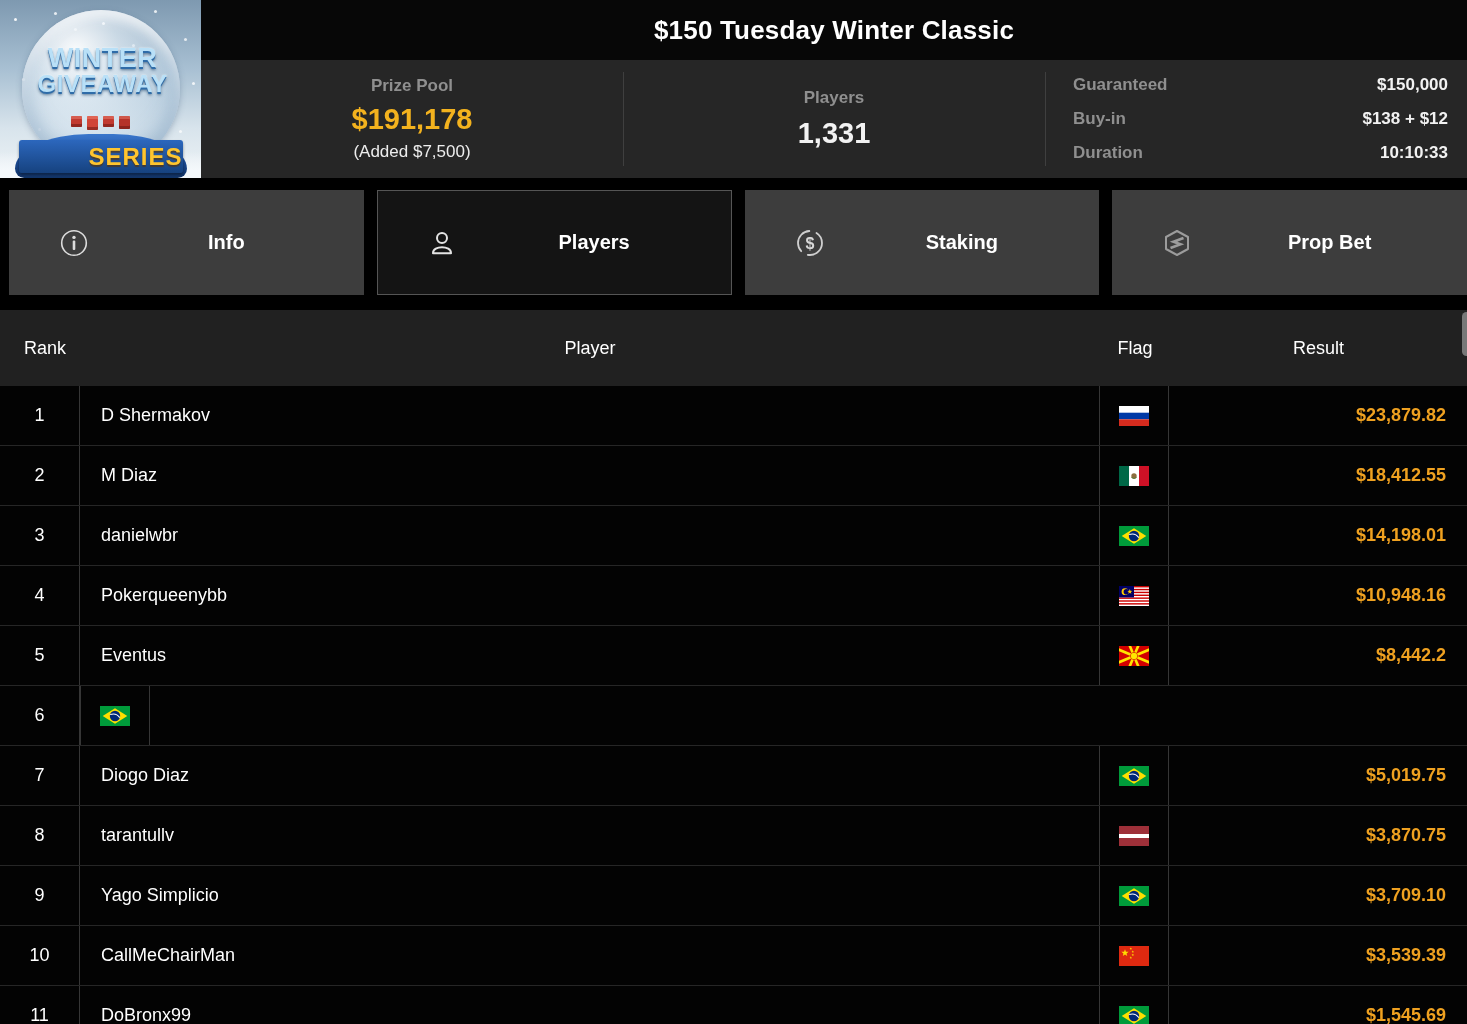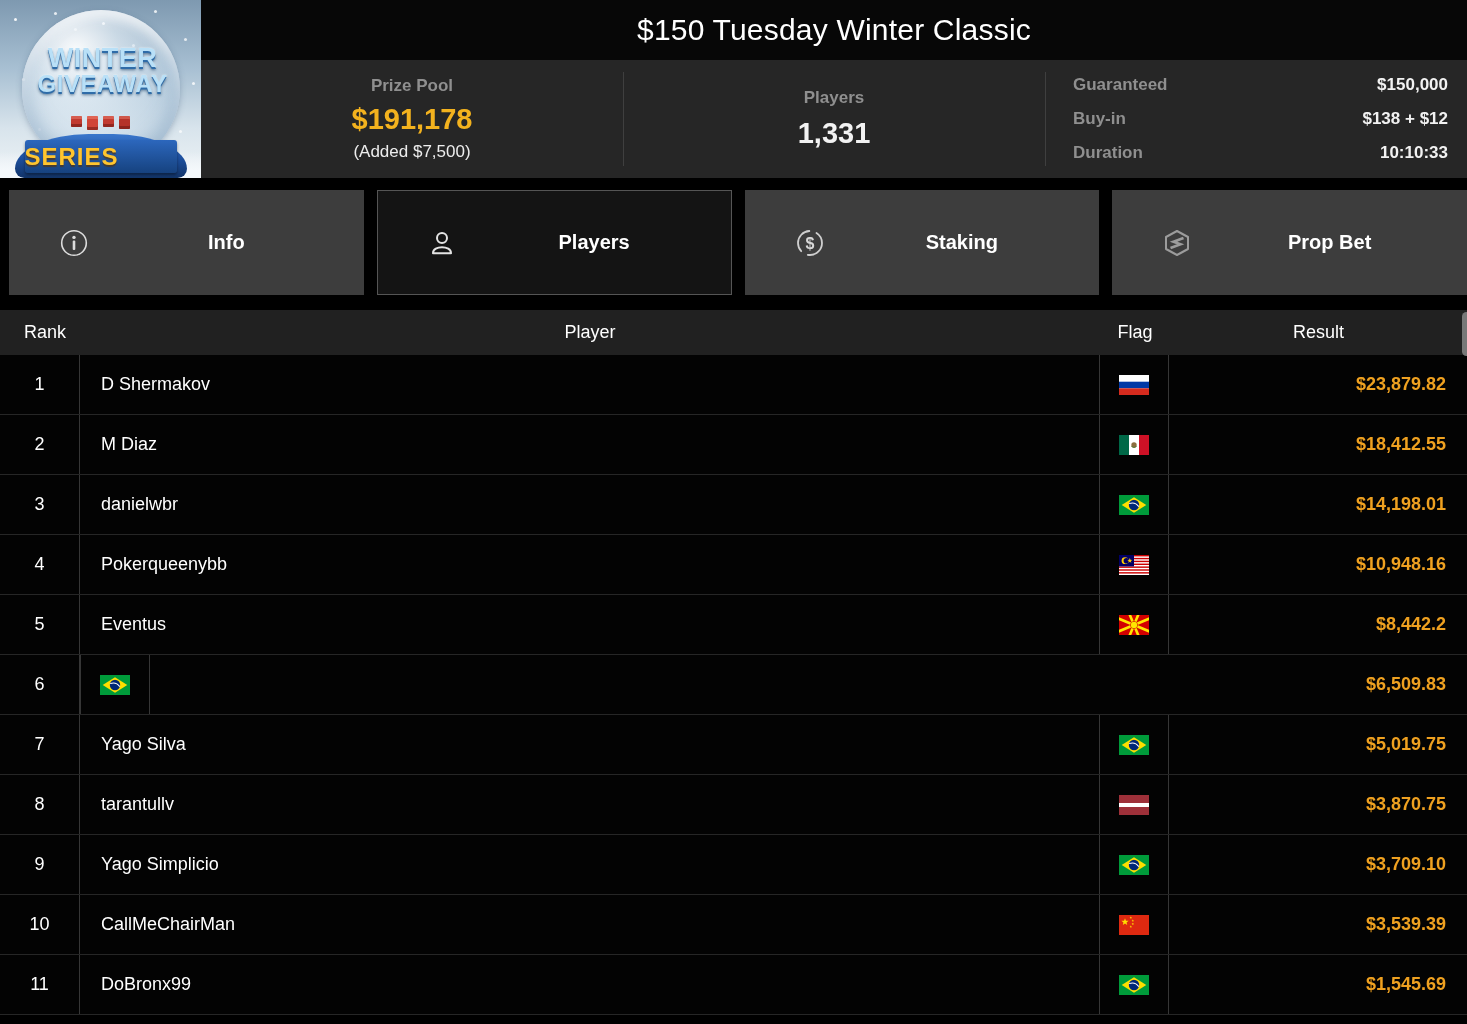--- a/index.html
+++ b/index.html
@@ -37,29 +37,29 @@
           box-shadow: inset 0 -3px 0 rgba(100,20,15,.5), inset 0 3px 0 rgba(255,160,140,.35); }
   .gift:nth-child(2){ height:14px; background:#d04437; }
   .gift:nth-child(4){ height:13px; background:#b53229; }
   .logo-snowfloor { position:absolute; left:0; right:0; bottom:0; height:26px;
           background:linear-gradient(180deg, rgba(255,255,255,0), #f4f8fb 70%); z-index:1; }
   .globe-base { position:absolute; left:50%; bottom:0; transform:translateX(-50%);
           width:172px; height:44px; z-index:2;
           background:linear-gradient(180deg,#3a77cc 0%,#1d4f9e 55%,#123468 100%);
           border-radius:46% 46% 10px 10px / 85% 85% 10px 10px; }
   .series-ribbon { position:absolute; left:50%; bottom:5px; transform:translateX(-50%);
-          width:152px; height:33px; z-index:3; display:flex; align-items:center; justify-content:flex-start;
+          width:164px; height:33px; z-index:3; display:flex; align-items:center; justify-content:flex-end;
           background:linear-gradient(180deg,#2c67bd,#16427f); border-radius:3px;
           box-shadow:0 2px 3px rgba(0,0,0,.4); }
   .series-text { color:#ffc52f; font-weight:bold; font-size:24px; letter-spacing:1px;
           text-shadow:0 2px 1px rgba(90,50,0,.65); }
 
   .head-right { flex:1; display:flex; flex-direction:column; }
   .titlebar { height:60px; background:#070707; display:flex; align-items:center; justify-content:center; }
-  .page-title { color:#fff; font-size:30px; font-weight:normal; letter-spacing:.2px;text-align:right; }
+  .page-title { color:#fff; font-size:26px; font-weight:bold; letter-spacing:.2px;text-align:right; }
 
   .stats { flex:1; background:#262626; display:flex; }
   .stat-section { flex:1; position:relative; display:flex; flex-direction:column;
           align-items:center; justify-content:center; }
   .stat-section + .stat-section::before { content:""; position:absolute; left:0; top:12px; bottom:12px;
           width:1px; background:#3f3f3f; }
   .stat-label { color:#8f8f8f; font-size:17px; font-weight:bold; }
   .stat-value-gold { color:var(--gold-bright); font-size:29px; font-weight:bold; margin:7px 0 6px; }
   .stat-added { color:#ededed; font-size:17px; }
   .stat-value-white { color:#f2f2f2; font-size:29px; font-weight:bold; margin-top:9px; }
@@ -71,21 +71,21 @@
   
   .tab-bar { display:flex; gap:13px; margin-top:12px; height:105px;margin-left:9px; }
   .tab { flex:1; background:#3d3d3d; display:flex; align-items:center; cursor:pointer; }
   .tab.active { background:#141414; box-shadow: inset 0 0 0 1px #555; }
   .tab-icon { margin-left:50px; width:30px; height:30px; flex:none; }
   .tab-icon svg { width:30px; height:30px; display:block; }
   .tab-label { flex:1; text-align:center; color:#fff; font-size:20px; font-weight:bold; }
 
   
   .table { margin-top:15px; }
-  .thead { height:45px; background:#212121; display:flex; align-items:center;
+  .thead { height:76px; background:#212121; display:flex; align-items:center;
            color:#fff; font-size:18px; }
   .th-rank { width:80px; padding-left:24px; }
   .th-player { width:1020px; text-align:center; }
   .th-flag { width:70px; text-align:center; }
   .th-result { flex:1; text-align:center; }
 
   .row { display:flex; height:60px; border-bottom:1px solid #262626; background:#030303; }
   .cell-rank { width:80px; border-right:1px solid #363636; display:flex;
                align-items:center; justify-content:center; color:#fff; font-size:18px; }
   .cell-player { width:1019px; display:flex; align-items:center; padding-left:21px;
@@ -298,26 +298,25 @@
   <div class="row highlight">
     <div class="cell-rank">6</div>
     <div class="cell-flag">
           <svg viewBox="0 0 30 20">
             <rect width="30" height="20" fill="#009b3a"></rect>
             <polygon points="15,2.3 27.3,10 15,17.7 2.7,10" fill="#fedf00"></polygon>
             <circle cx="15" cy="10" r="5.2" fill="#002776"></circle>
             <path d="M10.2 8.6 A8.5 8.5 0 0 1 19.8 11.6" stroke="#fff" stroke-width="1.1" fill="none"></path>
           </svg>
         </div>
-    <div class="cell-result">$6,509.83</div>
   </div>
 
   <div class="row">
     <div class="cell-rank">7</div>
-    <div class="cell-player">Yago Silva</div>
+    <div class="cell-player">Diogo Diaz</div>
     <div class="cell-flag">
           <svg viewBox="0 0 30 20">
             <rect width="30" height="20" fill="#009b3a"></rect>
             <polygon points="15,2.3 27.3,10 15,17.7 2.7,10" fill="#fedf00"></polygon>
             <circle cx="15" cy="10" r="5.2" fill="#002776"></circle>
             <path d="M10.2 8.6 A8.5 8.5 0 0 1 19.8 11.6" stroke="#fff" stroke-width="1.1" fill="none"></path>
           </svg>
         </div>
     <div class="cell-result">$5,019.75</div>
   </div>

